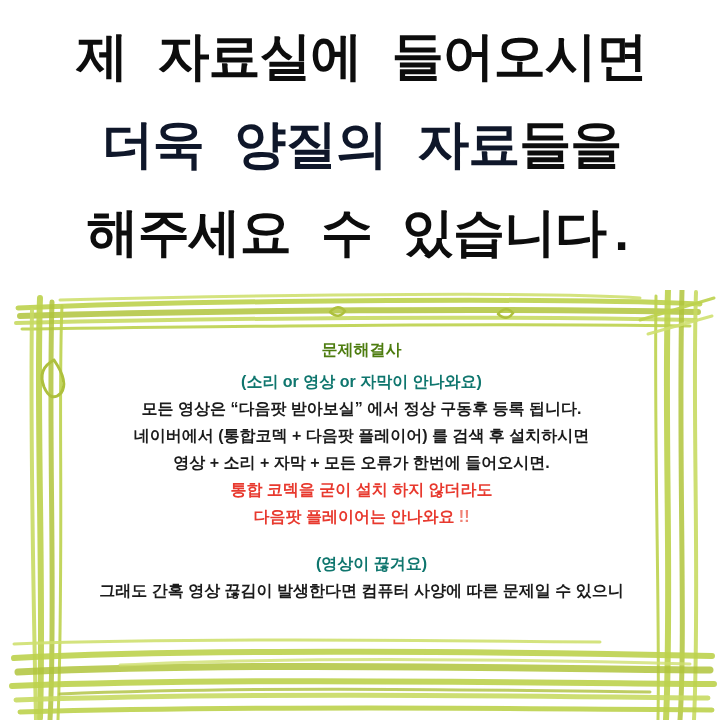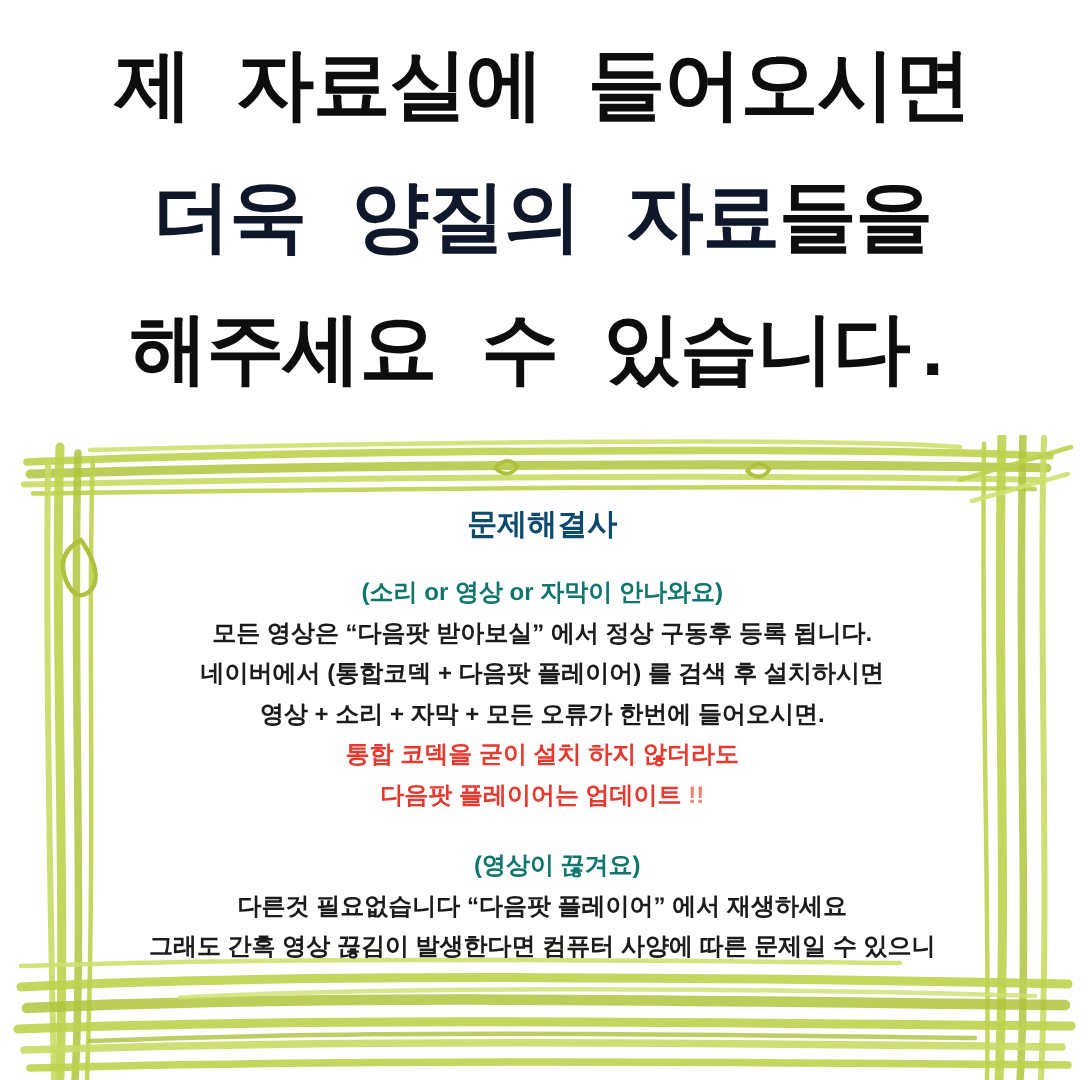--- a/index.html
+++ b/index.html
@@ -52,24 +52,24 @@
   }
   .panel-content {
     position: absolute;
     top: 48px; left: 0;
     width: 723px;
     text-align: center;
     color: #1b1b1b;
     font-weight: bold;
   }
   .panel-title {
-    font-size: 20px;
+    font-size: 16px;
     line-height: 24px;
-    margin-bottom: 20px;
-    color: #0c4a6e;
+    margin-bottom: 6px;
+    color: #4d7c0f;
   }
   .p-line {
     font-size: 16px;
     line-height: 27px;
     white-space: nowrap;
   }
   .blue-line  { color: #0f766e; }
   .red-line   { color: #e8392e; }
   .red-soft   { color: #f08275; }
   .section-gap { margin-top: 20px; padding-left: 20px; }
@@ -121,20 +121,19 @@
   </svg>
 
   <div class="panel-content">
     <div class="panel-title">문제해결사</div>
 
     <div class="p-line blue-line">(소리 or 영상 or 자막이 안나와요)</div>
     <div class="p-line">모든 영상은  “다음팟 받아보실”  에서 정상 구동후 등록 됩니다.</div>
     <div class="p-line">네이버에서 (통합코덱 + 다음팟 플레이어) 를 검색 후 설치하시면</div>
     <div class="p-line">영상 + 소리 + 자막 + 모든 오류가 한번에 들어오시면.</div>
     <div class="p-line red-line">통합 코덱을 굳이 설치 하지 않더라도</div>
-    <div class="p-line red-line"><span>다음팟 플레이어는 업데이트</span><span class="red-soft"> !!</span></div>
+    <div class="p-line red-line"><span>다음팟 플레이어는 안나와요</span><span class="red-soft"> !!</span></div>
 
     <div class="p-line blue-line section-gap">(영상이 끊겨요)</div>
-    <div class="p-line">다른것 필요없습니다  “다음팟 플레이어” 에서 재생하세요</div>
     <div class="p-line">그래도 간혹 영상 끊김이 발생한다면 컴퓨터 사양에 따른 문제일 수 있으니</div>
   </div>
 
 </div>
 
 </body></html>

